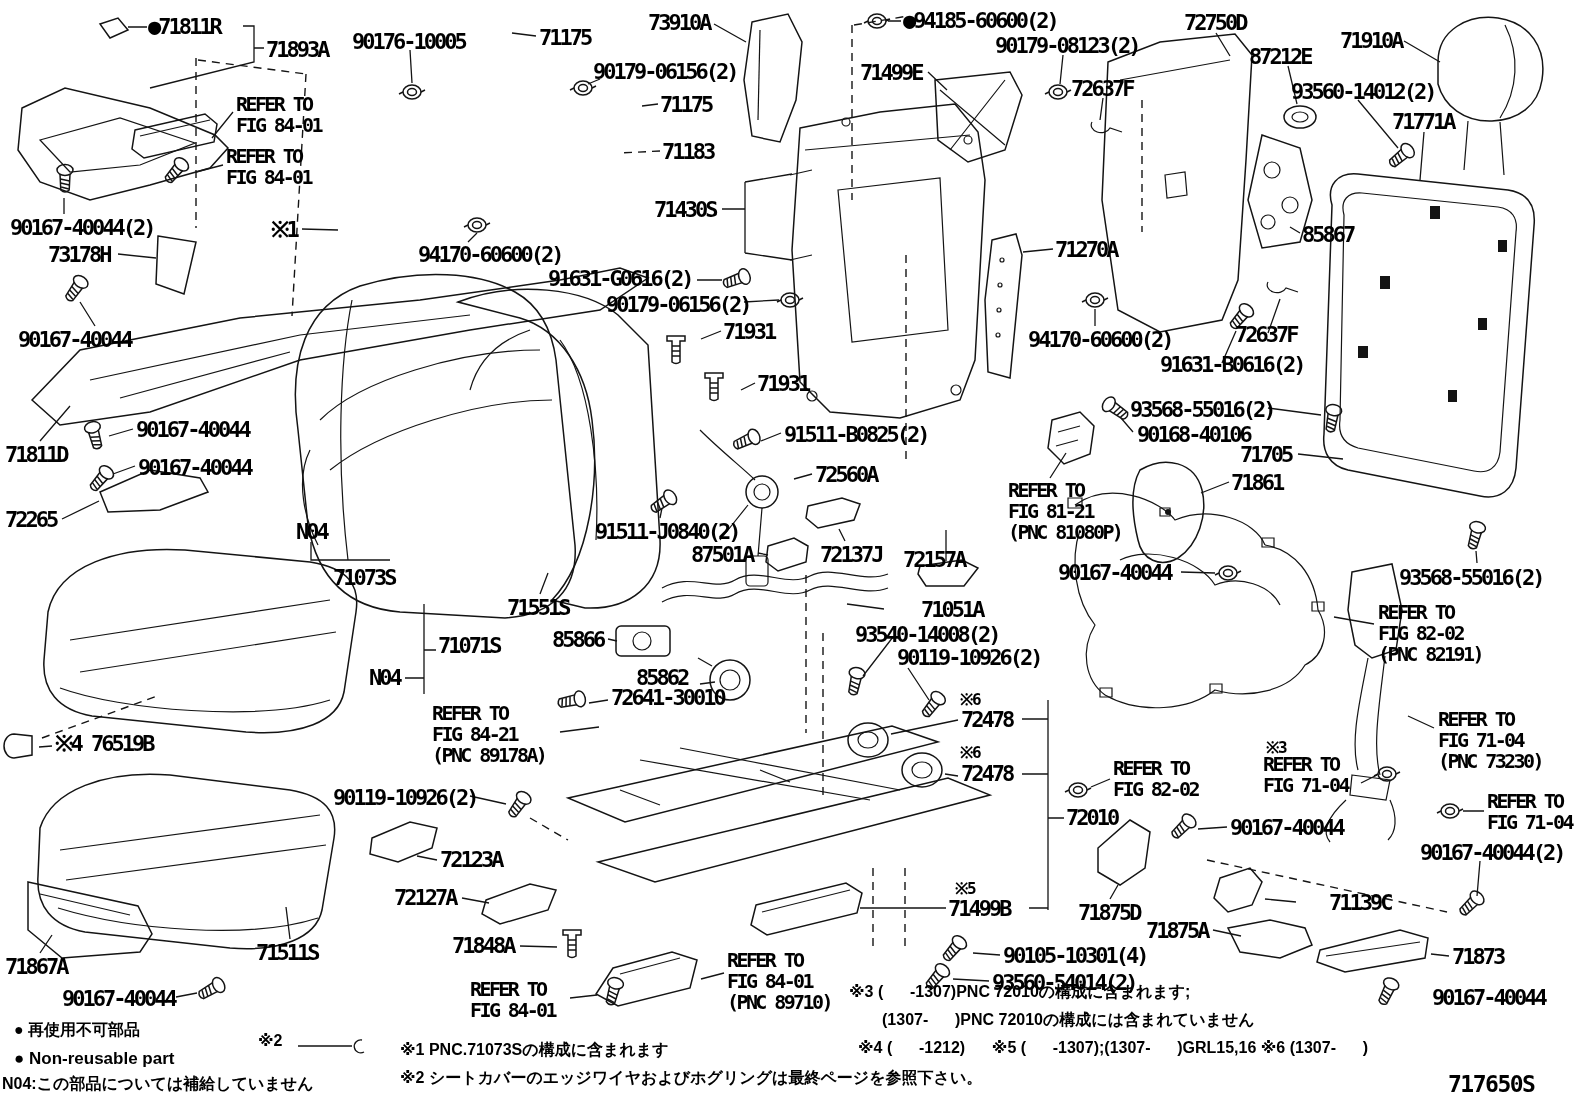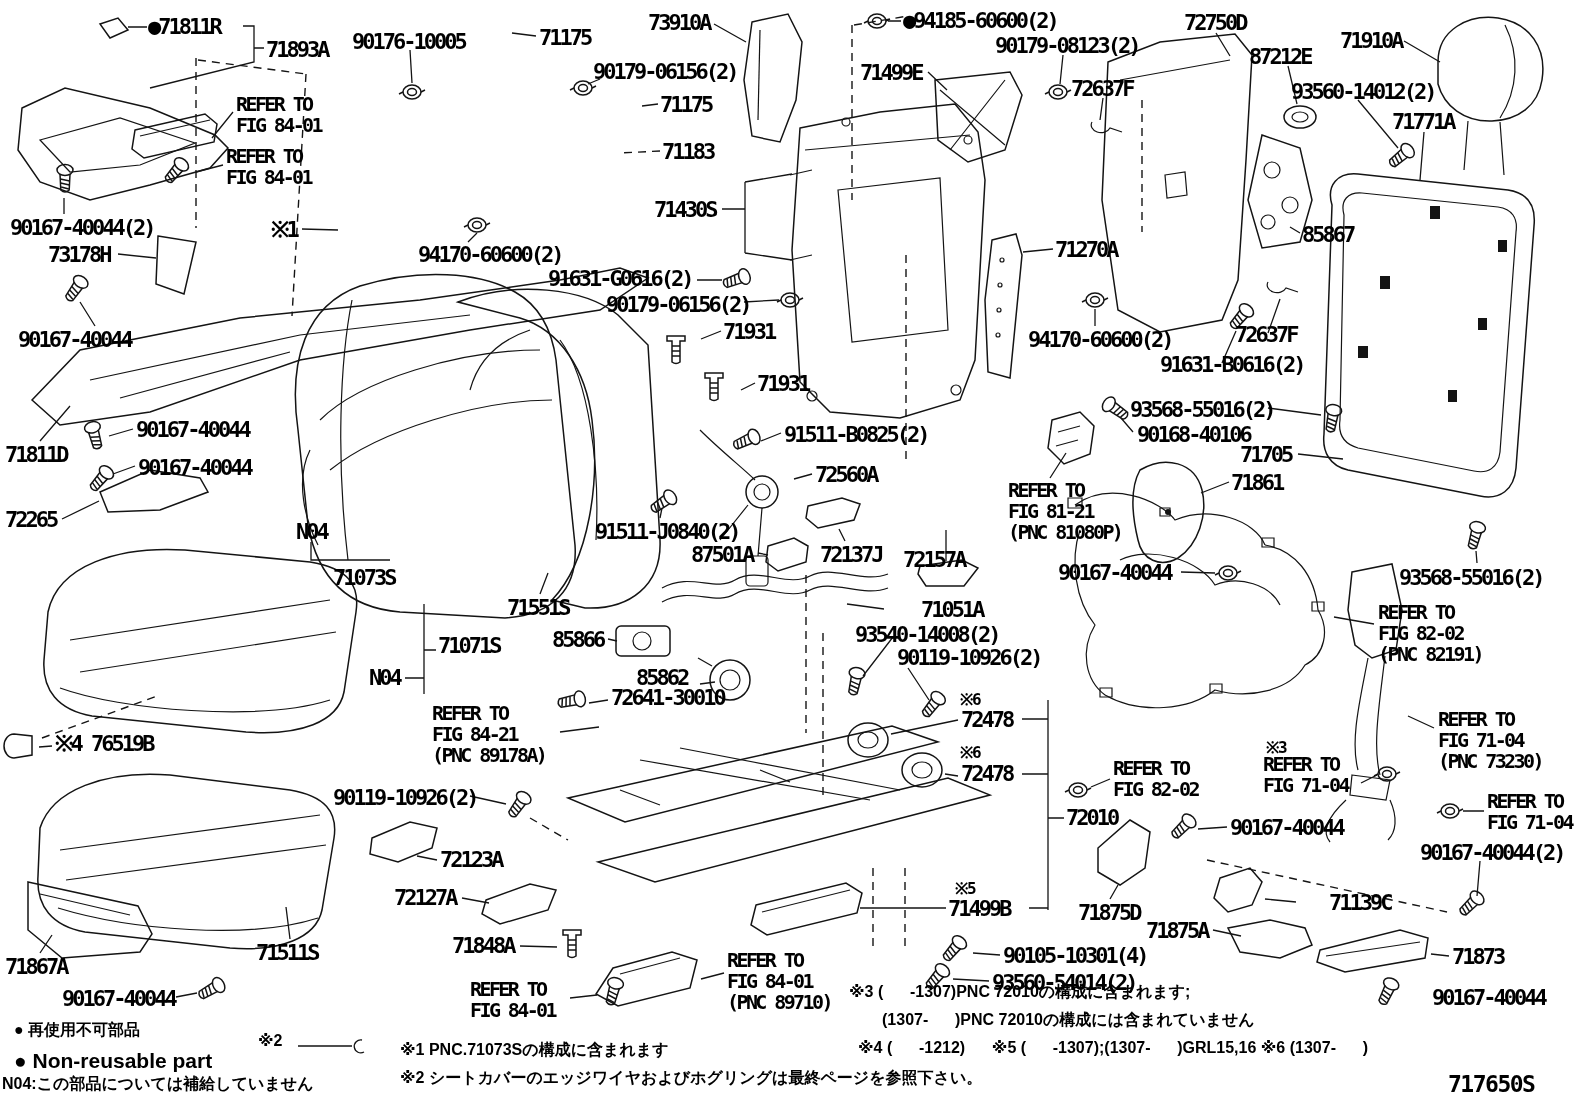--- a/index.html
+++ b/index.html
@@ -5,21 +5,21 @@
 <style>
   html,body{margin:0;padding:0;background:#888;}
   #canvas{position:relative;width:1592px;height:1099px;background:#ffffff;overflow:hidden;
           font-family:"Liberation Sans",sans-serif;}
   #art{position:absolute;left:0;top:0;}
   .lbl{position:absolute;color:#000;white-space:pre;line-height:1.05;}
   .part{font-family:"DejaVu Sans Mono",monospace;font-weight:bold;font-size:22px;letter-spacing:-3px;}
   .ref{font-family:"DejaVu Sans Mono",monospace;font-weight:bold;font-size:20px;letter-spacing:-2.6px;}
   .sym{font-family:"DejaVu Sans Mono",monospace;font-weight:bold;font-size:16px;letter-spacing:-1.5px;}
   .jp{font-family:"Liberation Sans","DejaVu Sans",sans-serif;font-weight:bold;font-size:16px;}
-  .jpen{font-family:"Liberation Sans",sans-serif;font-weight:bold;font-size:21px;}
+  .jpen{font-family:"Liberation Sans",sans-serif;font-weight:bold;font-size:17px;}
   .doc{font-family:"DejaVu Sans Mono",monospace;font-weight:bold;font-size:23px;letter-spacing:-1.5px;}
   svg *{vector-effect:non-scaling-stroke;}
   .ln{stroke:#141414;stroke-width:1.5;fill:none;}
   .ln2{stroke:#141414;stroke-width:1.2;fill:none;}
   .ld{stroke:#141414;stroke-width:1.3;fill:none;}
   .dd{stroke:#141414;stroke-width:1.4;fill:none;stroke-dasharray:8 6;}
   .fill{fill:#141414;stroke:none;}
 </style>
 </head>
 <body>

